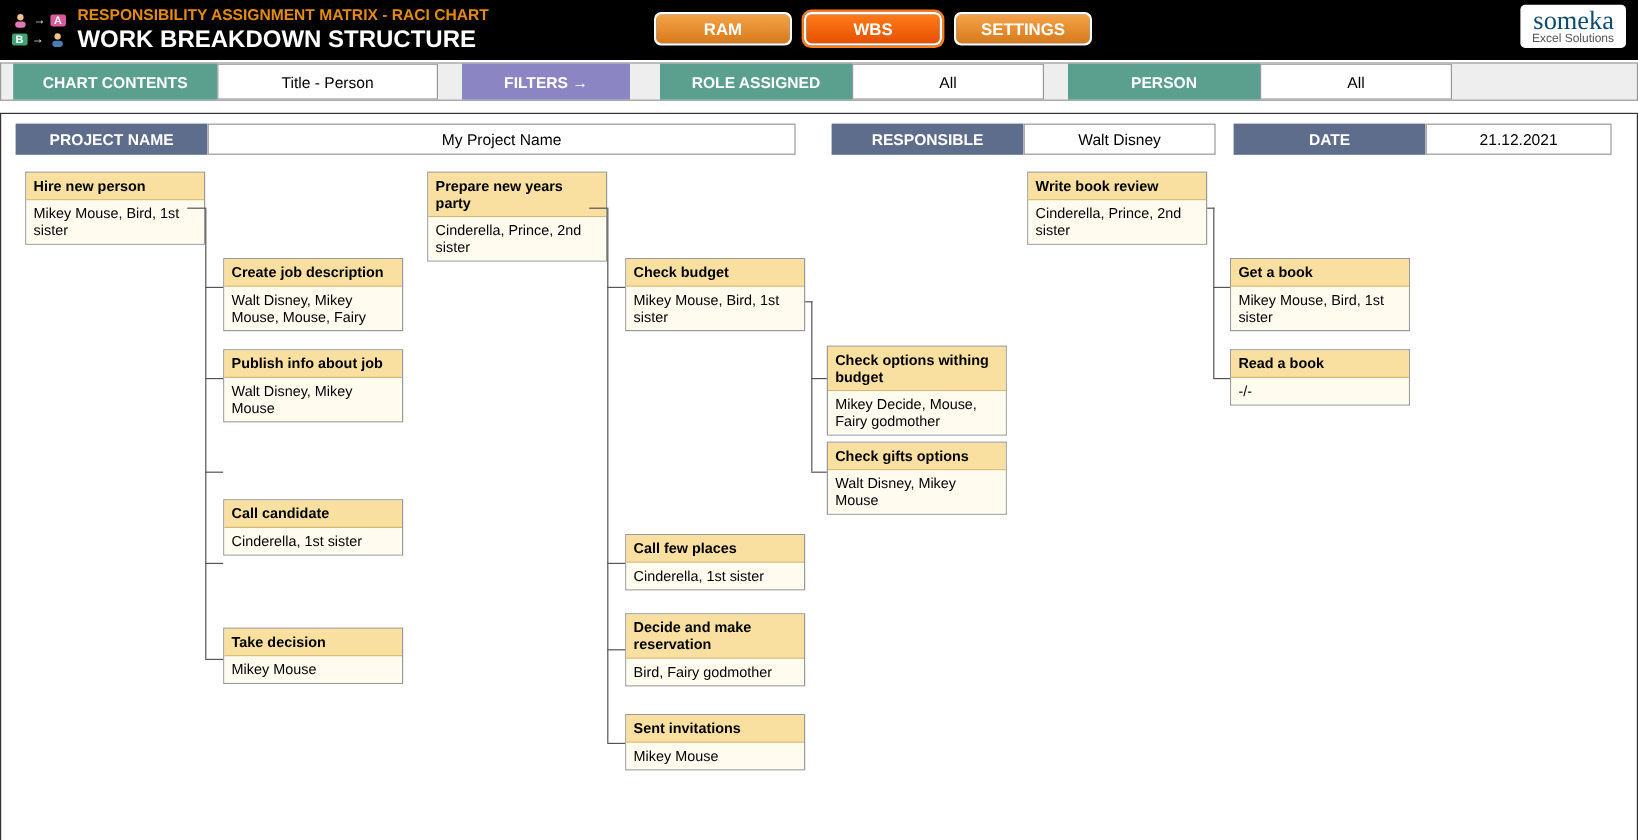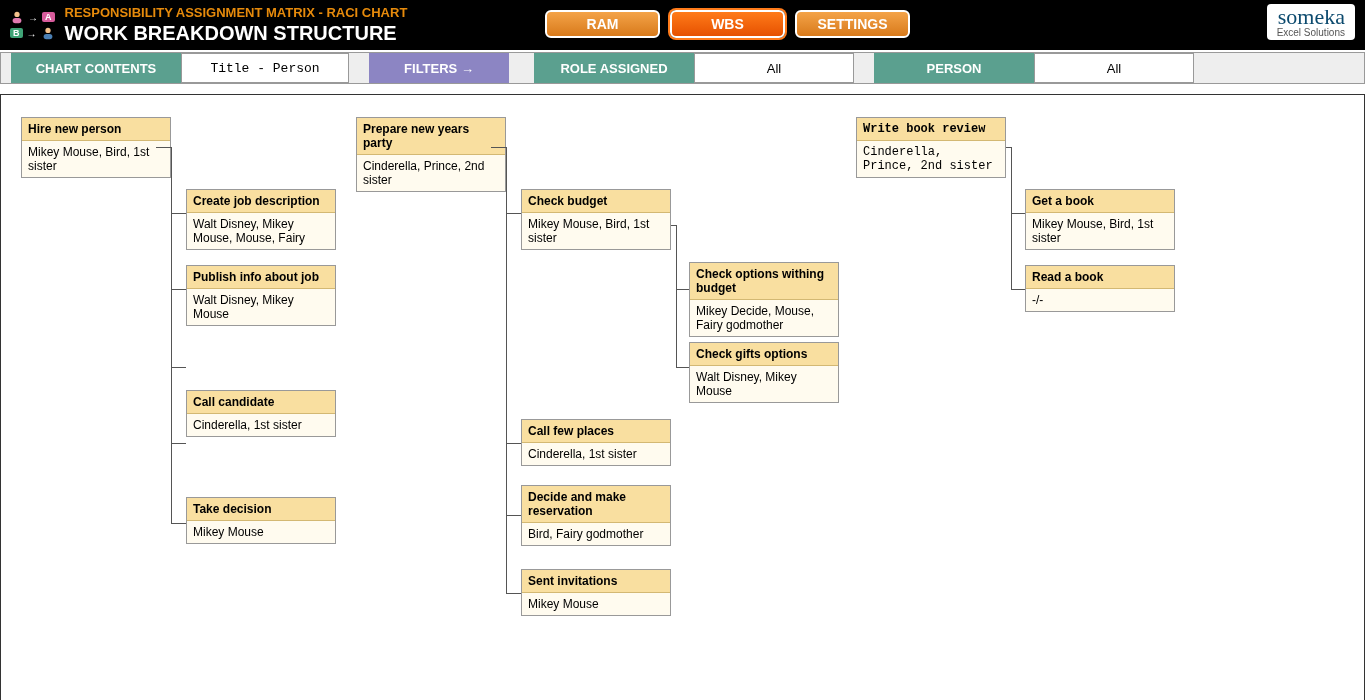--- a/index.html
+++ b/index.html
@@ -77,33 +77,43 @@
     <div class="navbtn nav-settings">SETTINGS</div>
   </div>
   <div class="logo">
     <div class="logo-main">someka</div>
     <div class="logo-sub">Excel Solutions</div>
   </div>
 </div>
 
 <div class="filterbar">
   <div class="flabel teal" style="width:170px;margin-left:10px;">CHART CONTENTS</div>
-  <div class="fvalue" style="width:168px;font-family:Liberation Mono, monospace;">Title - Person</div>
+  <div class="fvalue" style="width:184px;">Title - Person</div>
   <div class="gap" style="width:20px;"></div>
   <div class="flabel purple" style="width:140px;">FILTERS →</div>
   <div class="gap" style="width:25px;"></div>
   <div class="flabel teal" style="width:160px;">ROLE ASSIGNED</div>
   <div class="fvalue" style="width:160px;">All</div>
   <div class="gap" style="width:20px;"></div>
   <div class="flabel teal" style="width:160px;">PERSON</div>
   <div class="fvalue" style="width:160px;">All</div>
 </div>
 
 <div class="mainwrap">
 
+  <div class="headerrow">
+    <div class="hlabel" style="width:160px;">PROJECT NAME</div>
+    <div class="hvalue" style="width:490px;">My Project Name</div>
+    <div class="gap" style="width:30px;"></div>
+    <div class="hlabel" style="width:160px;">RESPONSIBLE</div>
+    <div class="hvalue" style="width:160px;">Walt Disney</div>
+    <div class="gap" style="width:15px;"></div>
+    <div class="hlabel" style="width:160px;">DATE</div>
+    <div class="hvalue" style="width:155px;">21.12.2021</div>
+  </div>
 
   <div class="wbs">
 
     <div class="node" style="left:20px; top:0px;">
       <div class="node-title">Hire new person</div>
       <div class="node-body">Mikey Mouse, Bird, 1st sister</div>
     </div>
     <div class="node" style="left:185px; top:72px;">
       <div class="node-title">Create job description</div>
       <div class="node-body">Walt Disney, Mikey Mouse, Mouse, Fairy</div>
@@ -163,21 +173,21 @@
     <div class="line" style="left:505px; top:96px;  width:15px; height:1px;"></div>
     <div class="line" style="left:505px; top:326px; width:15px; height:1px;"></div>
     <div class="line" style="left:505px; top:398px; width:15px; height:1px;"></div>
     <div class="line" style="left:505px; top:476px; width:15px; height:1px;"></div>
 
     <div class="line" style="left:675px; top:108px; width:1px; height:142px;"></div>
     <div class="line" style="left:670px; top:108px; width:6px; height:1px;"></div>
     <div class="line" style="left:675px; top:172px; width:13px; height:1px;"></div>
     <div class="line" style="left:675px; top:250px; width:13px; height:1px;"></div>
 
-    <div class="node" style="left:855px; top:0px;font-family:Liberation Mono, monospace;">
+    <div class="node" style="left:855px; top:0px;">
       <div class="node-title">Write book review</div>
       <div class="node-body">Cinderella, Prince, 2nd sister</div>
     </div>
     <div class="node" style="left:1024px; top:72px;">
       <div class="node-title">Get a book</div>
       <div class="node-body">Mikey Mouse, Bird, 1st sister</div>
     </div>
     <div class="node" style="left:1024px; top:148px;">
       <div class="node-title">Read a book</div>
       <div class="node-body">-/-</div>

